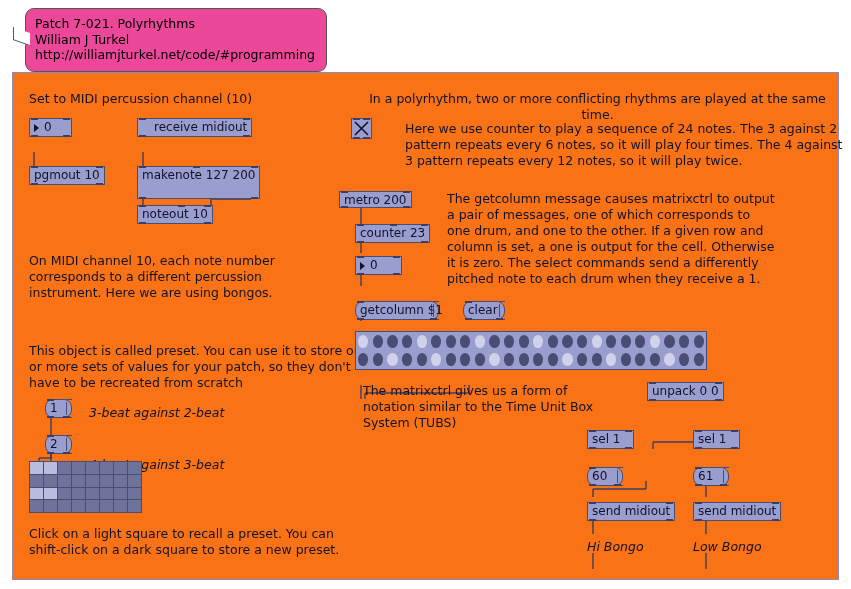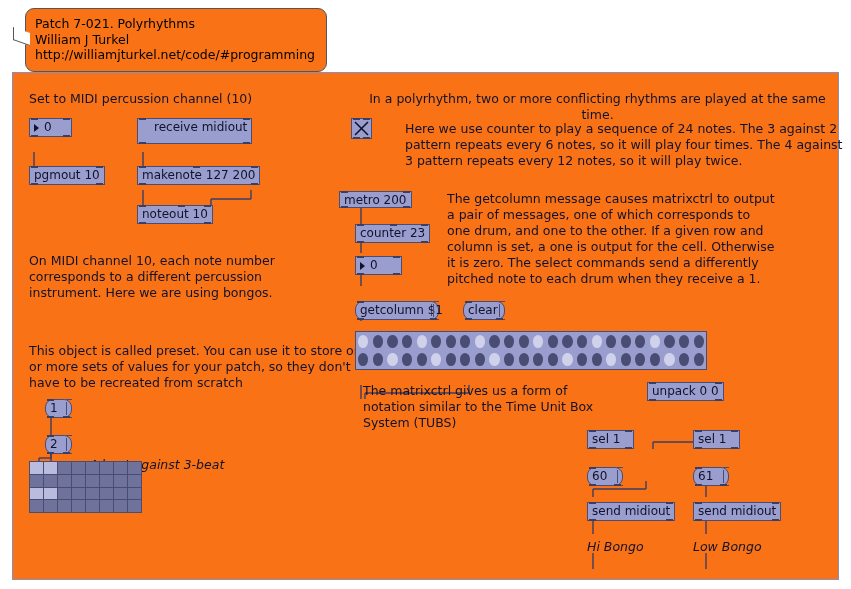--- a/index.html
+++ b/index.html
@@ -20,21 +20,21 @@
     width: 851px;
     height: 589px;
   }
 
   
   .balloon {
     position: absolute;
     left: 25px;
     top: 8px;
     width: 302px;
-    background: #f97316;
+    background: #ec4899;
     border: 1px solid #555555;
     border-radius: 9px;
     padding: 7px 9px 8px 9px;
     box-sizing: border-box;
     font-size: 12.5px;
     color: #000000;
     line-height: 15.5px;
     z-index: 5;
   }
   .balloon-tail {
@@ -285,27 +285,27 @@
       <span class="outlet-r"></span>
       <span class="inlet-r"></span>
     </div>
 
     <div class="obj" style="left:16px; top:93px; height:19px;">
       <span>pgmout 10</span>
       <span class="outlet-r"></span>
       <span class="inlet-r"></span>
     </div>
 
-    <div class="obj" style="left:124px; top:45px; height:26px;padding-left:16px;">
+    <div class="obj" style="left:124px; top:45px; height:19px;padding-left:16px;">
       <span>receive midiout</span>
       <span class="outlet-r"></span>
       <span class="inlet-r"></span>
     </div>
 
-    <div class="obj" style="left:124px; top:93px; height:19px;">
+    <div class="obj" style="left:124px; top:93px; height:33px;">
       <span>makenote 127 200</span>
       <span class="outlet-r"></span>
       <span class="inlet-r"></span>
       <span class="inlet-m" style="left:55px;"></span>
     </div>
 
     <div class="obj" style="left:124px; top:132px; height:19px;">
       <span>noteout 10</span>
       <span class="outlet-r"></span>
       <span class="inlet-r"></span>
@@ -324,20 +324,21 @@
       <span>1</span>
       <span class="flag"></span>
       <span class="outlet-r"></span>
     </div>
     <div class="msg" style="left:32px; top:362px; width:27px; height:19px;">
       <span>2</span>
       <span class="flag"></span>
       <span class="outlet-r"></span>
     </div>
 
+    <div class="cmt ital" style="left:76px; top:332px;">3-beat against 2-beat</div>
     <div class="cmt ital" style="left:76px; top:384px;">4-beat against 3-beat</div>
 
     <div class="pre" id="preset-grid" style="left: 16px; top: 388px; width: 113px; height: 52px; grid-template-columns: repeat(8, 1fr); grid-template-rows: repeat(4, 1fr);">
         <div class="p lit"></div>
         <div class="p lit"></div>
         <div class="p"></div>
         <div class="p"></div>
         <div class="p"></div>
         <div class="p"></div>
         <div class="p"></div>
@@ -362,20 +363,22 @@
         <div class="p"></div>
         <div class="p"></div>
         <div class="p"></div>
         <div class="p"></div>
         <div class="p"></div>
         <div class="p"></div>
         <div class="p"></div>
       </div>
 
 
+    <div class="cmt" style="left:16px; top:453px; white-space:pre;">Click on a light square to recall a preset. You can
+shift-click on a dark square to store a new preset.</div>
 
     <div class="cmt" style="left:344px; top:18px;text-align:center;">In a polyrhythm, two or more conflicting rhythms are played at the same time.</div>
 
     <div class="tgl" style="left:338px; top:45px;">
       <svg width="19" height="19" viewBox="0 0 19 19">
         <line x1="3" y1="3" x2="16" y2="16" stroke="#12122a" stroke-width="1.6"></line>
         <line x1="16" y1="3" x2="3" y2="16" stroke="#12122a" stroke-width="1.6"></line>
       </svg>
       <span class="outlet-r"></span>
       <span class="inlet-r"></span>

